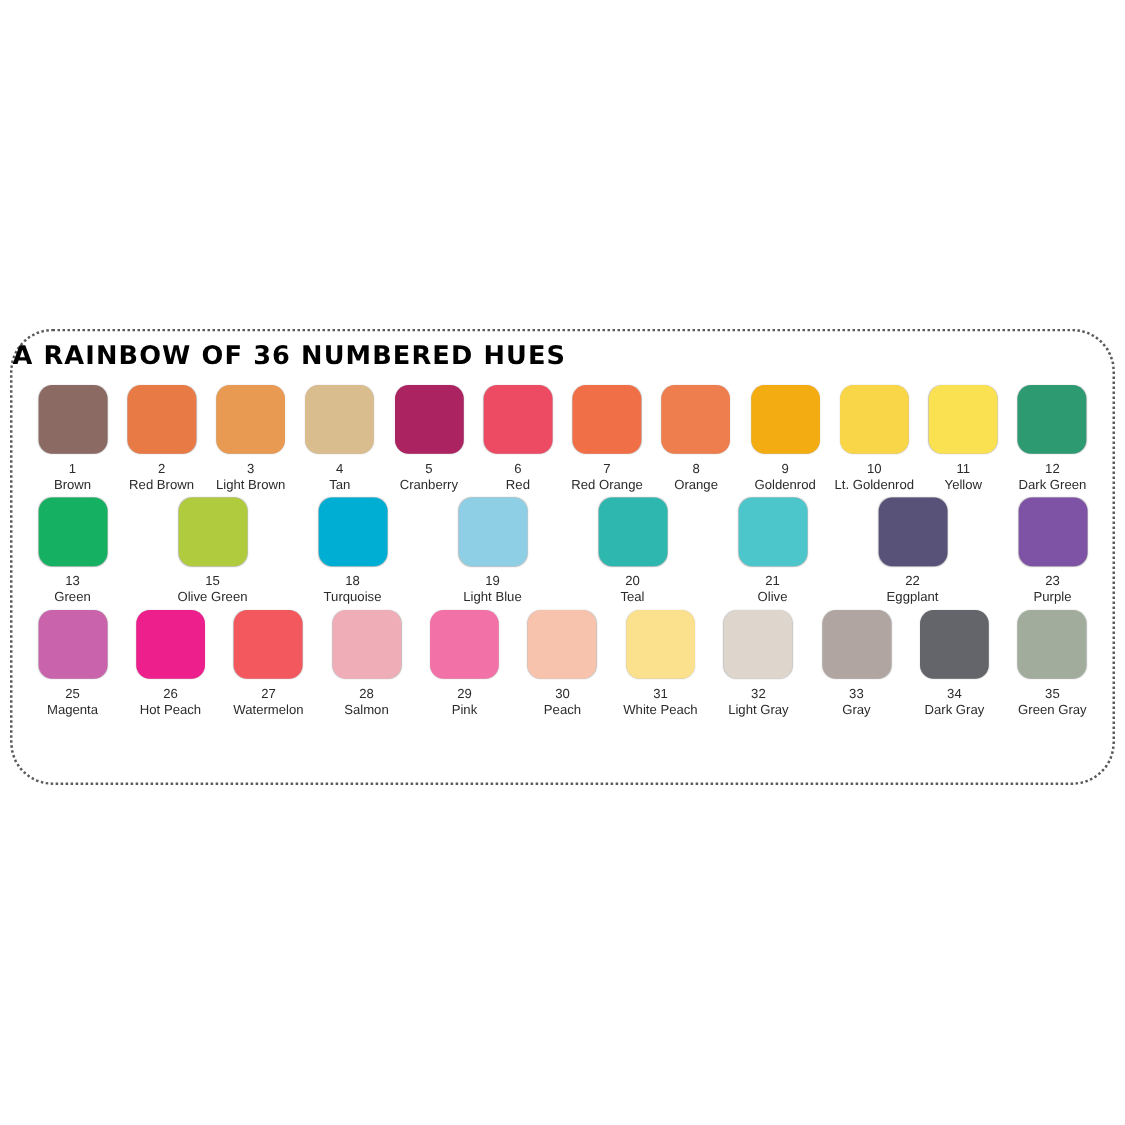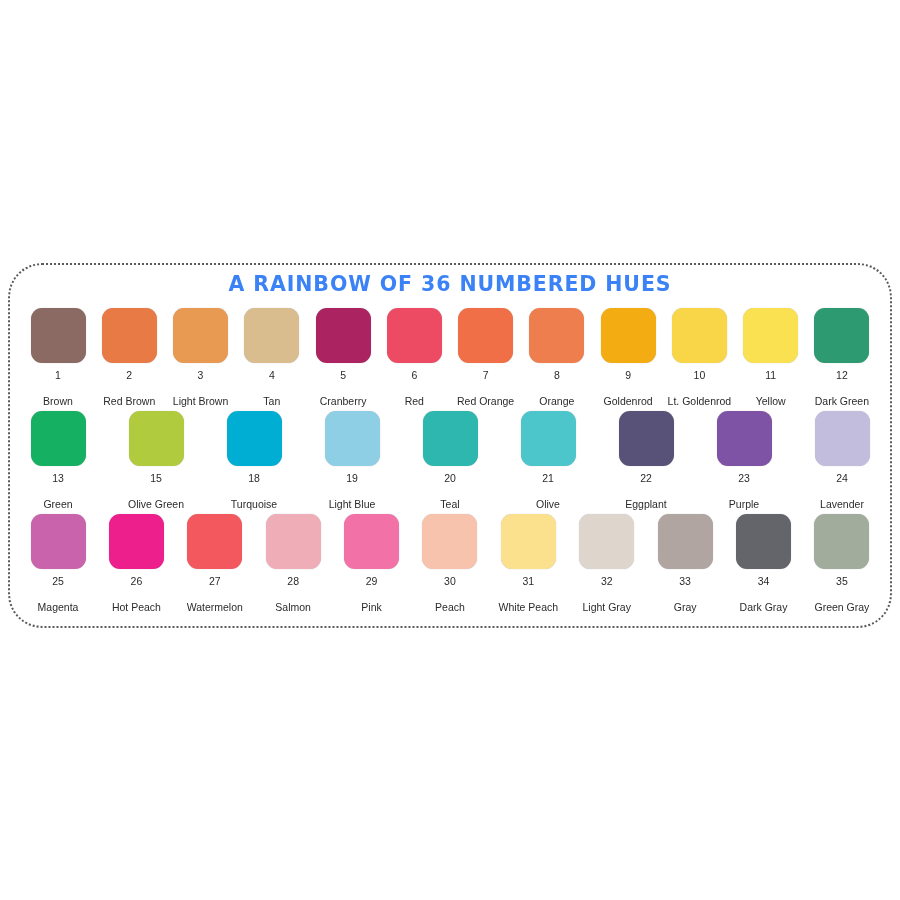--- a/index.html
+++ b/index.html
@@ -21,26 +21,26 @@
     top: 263px;
     width: 884px;
     height: 365px;
     box-sizing: border-box;
     border: 2px dotted #5a5a5a;
     border-radius: 34px;
     background: #ffffff;
   }
 
   #chart-title {
-    text-align: center;
+    text-align: left;
     margin-top: 7px;
     font-size: 20.5px;
     font-weight: bold;
     letter-spacing: 0.9px;
-    color: #3b82f6;
+    color: #000000;
     font-family: "DejaVu Sans", sans-serif;
   }
 
   .swatch-grid {
     margin-top: 12px;
     padding: 0 14px;
   }
 
   .swatch-row {
     display: flex;
@@ -64,21 +64,21 @@
 
   .swatch-num {
     margin-top: 6px;
     font-size: 10.5px;
     color: #2b2b2b;
     line-height: 12px;
     font-family: "Liberation Sans", sans-serif;
   }
 
   .swatch-name {
-    margin-top: 14px;
+    margin-top: 1px;
     font-size: 10.5px;
     color: #2b2b2b;
     line-height: 12px;
     text-align: center;
     white-space: nowrap;
     font-family: "Liberation Sans", sans-serif;
   }
 </style>
 </head>
 <body>
@@ -182,25 +182,20 @@
         <div class="swatch-cell">
           <div class="swatch-chip" style="background: rgb(88, 82, 121);"></div>
           <div class="swatch-num">22</div>
           <div class="swatch-name">Eggplant</div>
         </div>
         <div class="swatch-cell">
           <div class="swatch-chip" style="background: rgb(126, 82, 165);"></div>
           <div class="swatch-num">23</div>
           <div class="swatch-name">Purple</div>
         </div>
-        <div class="swatch-cell">
-          <div class="swatch-chip" style="background: rgb(194, 188, 221);"></div>
-          <div class="swatch-num">24</div>
-          <div class="swatch-name">Lavender</div>
-        </div>
       </div>
       <div class="swatch-row">
         <div class="swatch-cell">
           <div class="swatch-chip" style="background: rgb(201, 99, 172);"></div>
           <div class="swatch-num">25</div>
           <div class="swatch-name">Magenta</div>
         </div>
         <div class="swatch-cell">
           <div class="swatch-chip" style="background: rgb(236, 31, 140);"></div>
           <div class="swatch-num">26</div>

